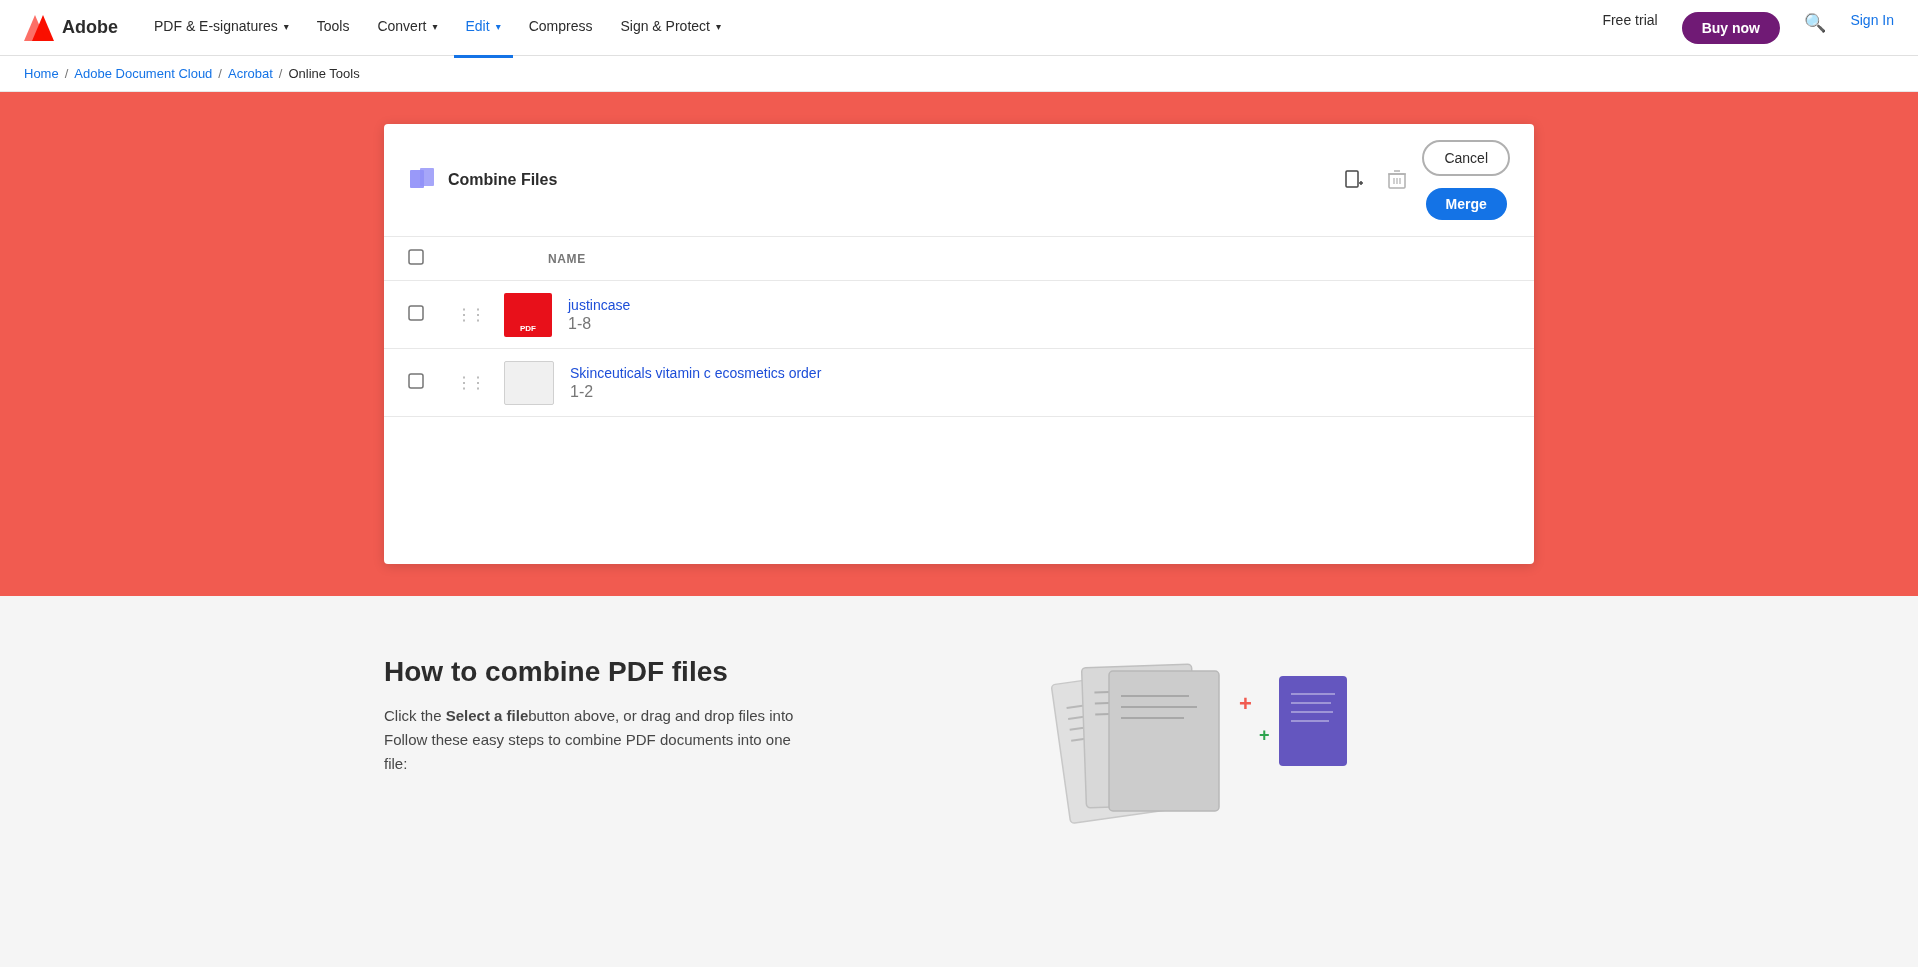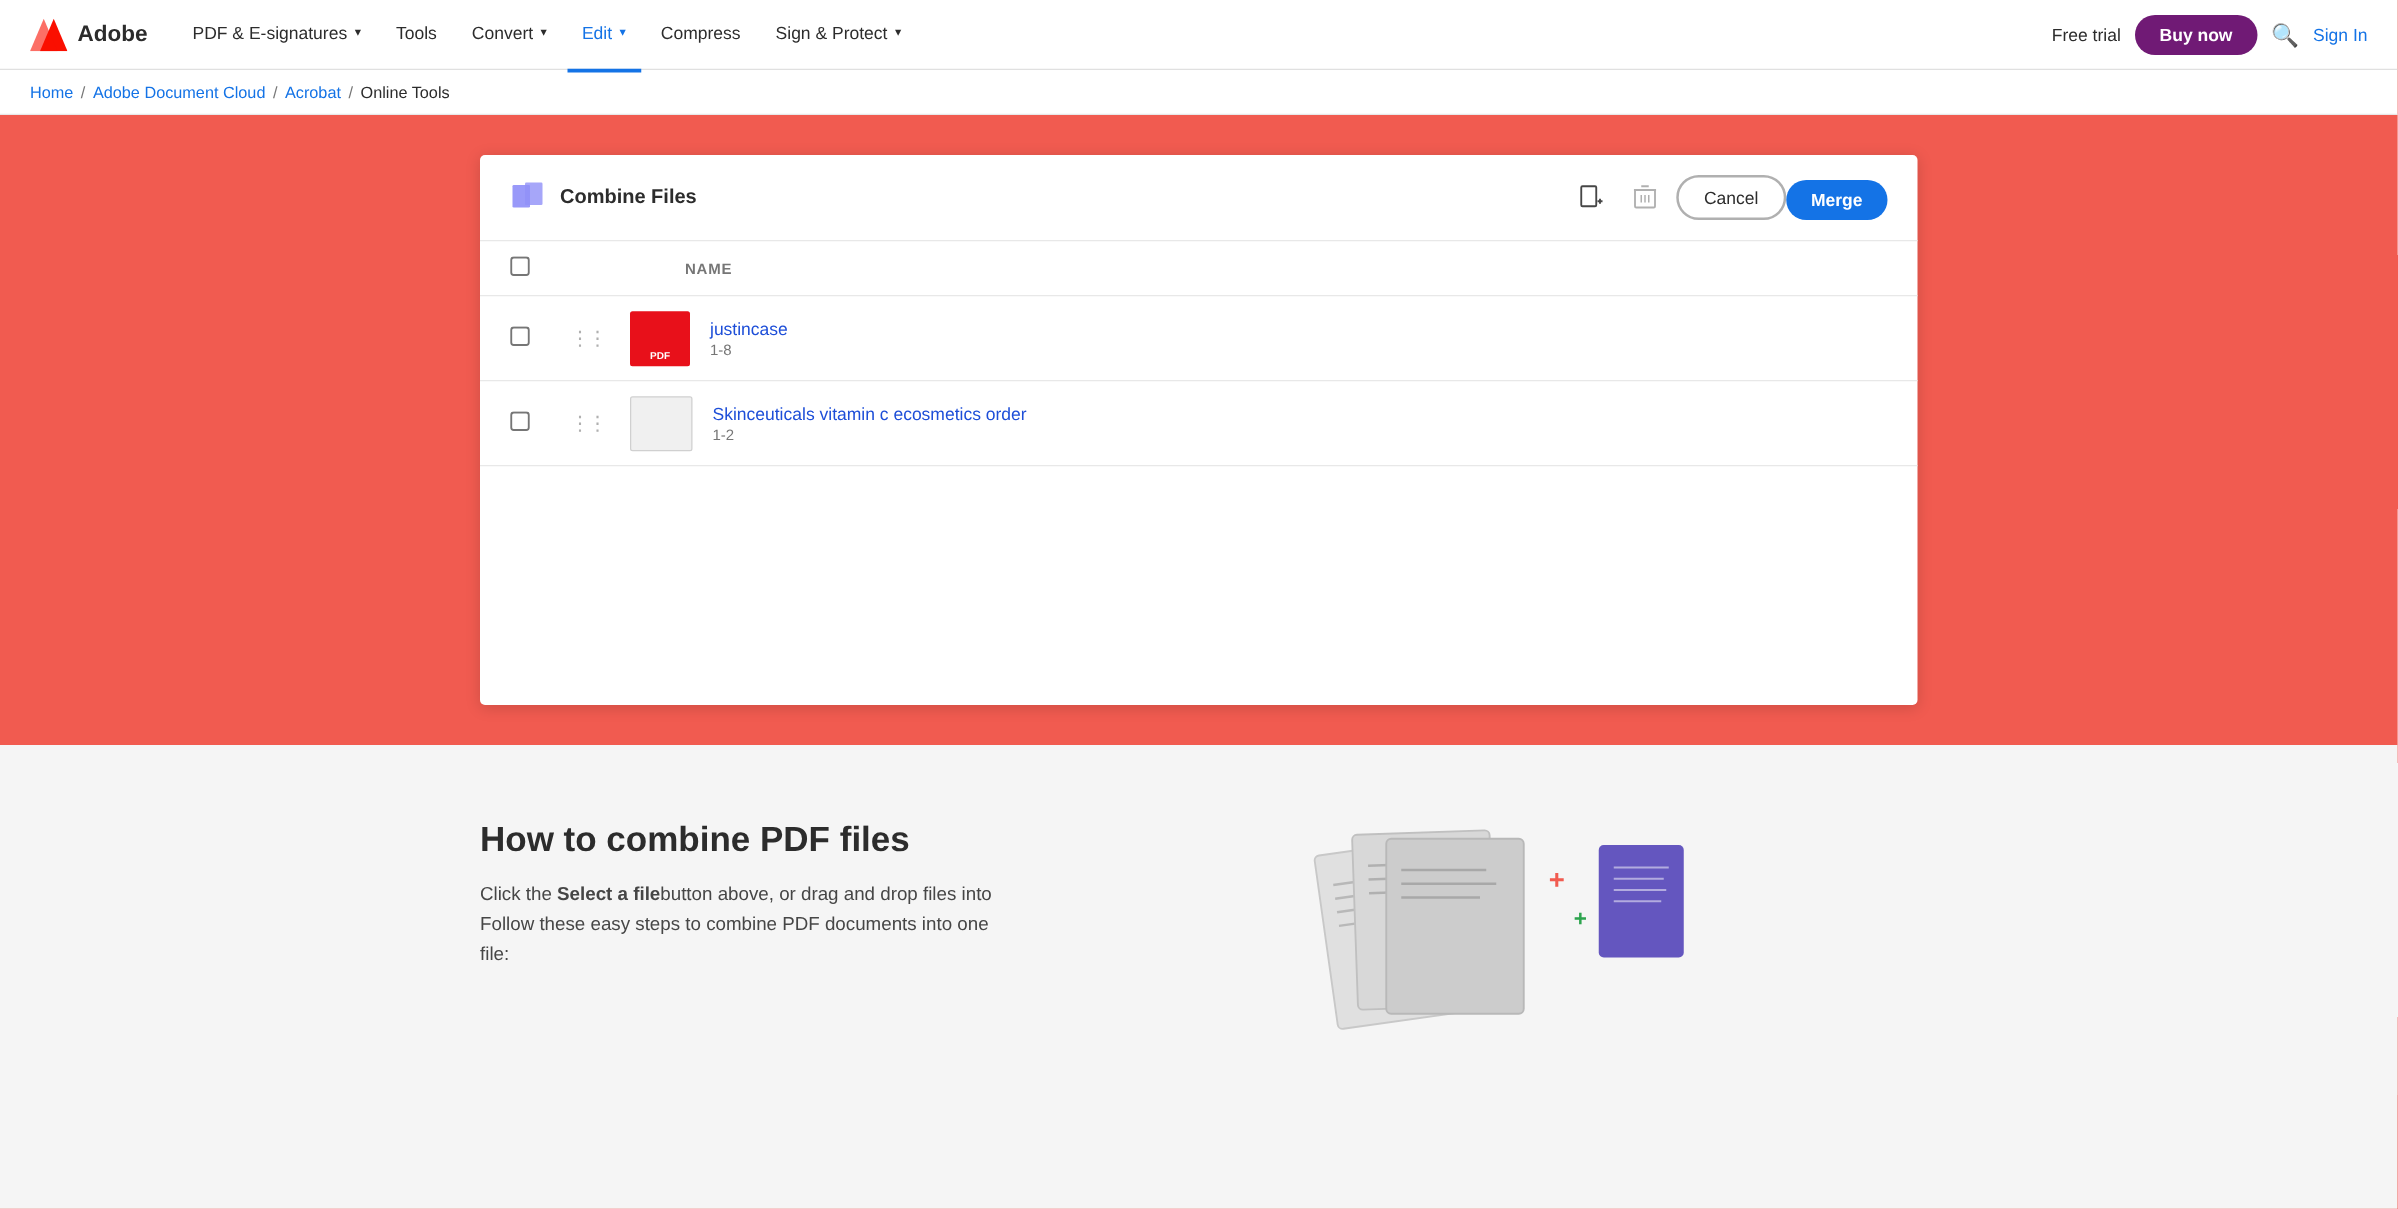--- a/index.html
+++ b/index.html
@@ -56,22 +56,21 @@
     .nav-item.active {
       border-bottom: 3px solid #1473e6;
       color: #1473e6;
     }
     .nav-chevron {
       font-size: 10px;
       margin-left: 2px;
     }
     .nav-right {
       display: flex;
-      align-items: center;
-      gap: 11px;
+      gap: 24px;
       margin-left: auto;
     }
     .nav-free-trial {
       font-size: 14px;
       color: #2c2c2c;
       cursor: pointer;
     }
     .btn-buy-now {
       background: #701a75;
       color: #fff;
@@ -147,21 +146,23 @@
       border: none;
       cursor: pointer;
       color: #464646;
       font-size: 18px;
       padding: 4px;
       display: flex;
       align-items: center;
     }
     .panel-actions-right {
       display: flex;
-      align-items: flex-end;
+      align-items: center;
+      gap: 12px;
+      flex-direction: column;
     }
     .btn-cancel {
       background: #fff;
       color: #2c2c2c;
       border: 2px solid #b0b0b0;
       border-radius: 20px;
       padding: 8px 20px;
       font-size: 14px;
       cursor: pointer;
       font-weight: 500;
@@ -228,21 +229,21 @@
       bottom: 4px;
       left: 50%;
       transform: translateX(-50%);
     }
     .file-thumb-generic {
       background: #f0f0f0;
       border: 1px solid #d0d0d0;
     }
     .file-info { flex: 1; }
     .file-name { font-size: 14px; color: #1d4ed8; font-weight: 400; }
-    .file-pages { font-size: 12px; color: #767676; margin-top: 2px; }
+    .file-pages { font-size: 16px; color: #767676; margin-top: 2px; }
 
     
     .lower-section {
       background: #f5f5f5;
       padding: 60px 24px 40px;
     }
     .how-to-section {
       max-width: 1150px;
       margin: 0 auto;
       display: flex;

